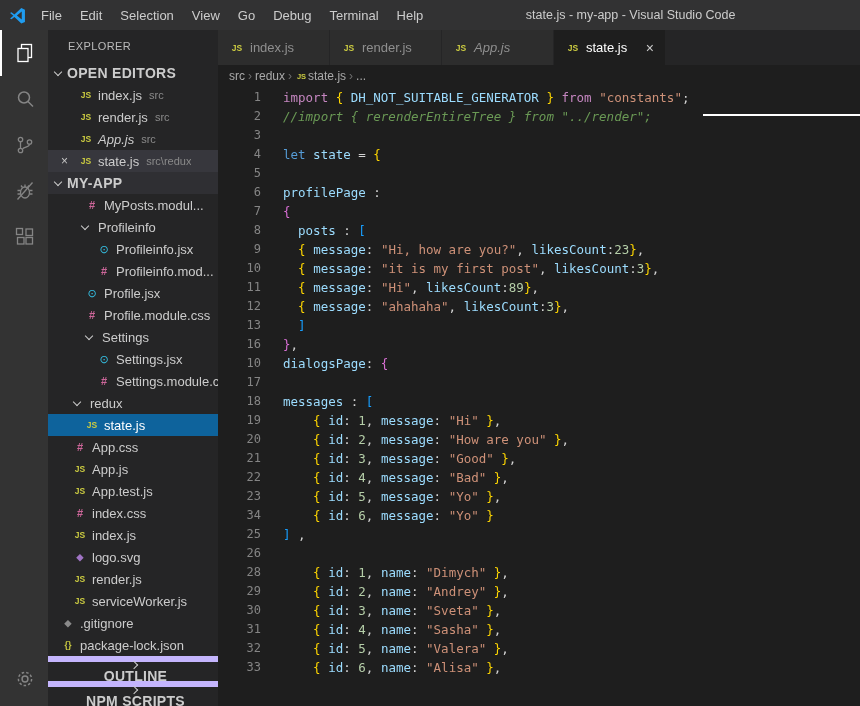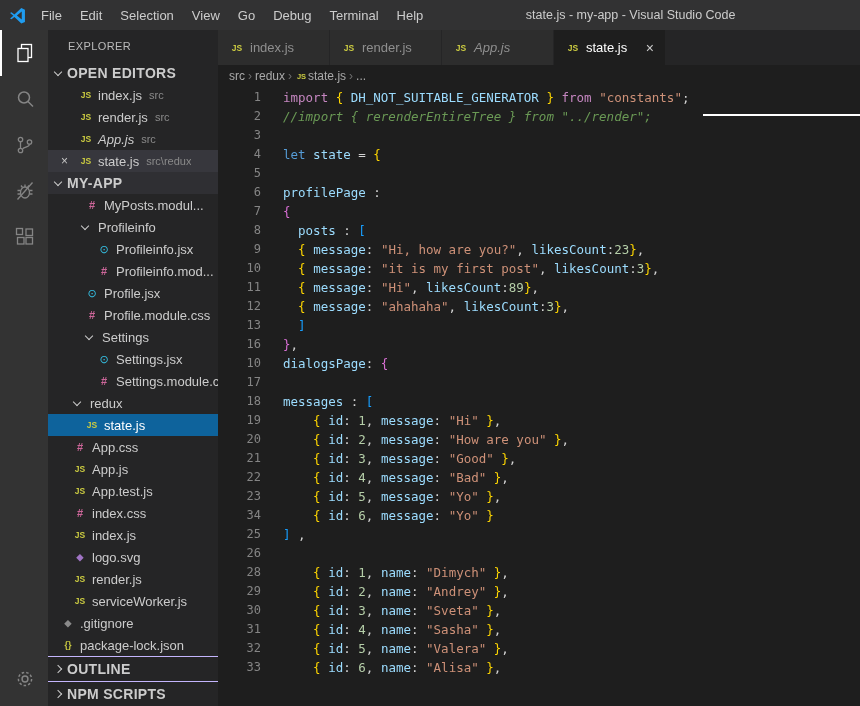--- a/index.html
+++ b/index.html
@@ -57,21 +57,21 @@
 
   .fi { width: 16px; flex: none; text-align: center; font-weight: 700; font-family: "Liberation Sans", sans-serif; }
   .fi-js    { color: var(--js-icon, #cbcb41); font-size: 8.5px; }
   .fi-css   { color: var(--css-icon, #cc6699); font-size: 11px; }
   .fi-react { color: var(--react-icon, #35c3e8); font-size: 11px; font-weight: 400; }
   .fi-svg   { color: var(--svg-icon, #a074c4); font-size: 9px; }
   .fi-git   { color: var(--git-icon, #8a8a8a); font-size: 9px; }
   .fi-json  { color: var(--json-icon, #cbcb41); font-size: 9px; }
 
   .sidebar-footer { margin-top: auto; }
-  .footer-header { height: 25px; border-top: 1px solid #c4b5fd; }
+  .footer-header { height: 25px; border-top: 6px solid #c4b5fd; flex-direction: column; }
 
   
   .editor { flex: 1; min-width: 0; display: flex; flex-direction: column; background: var(--editor-bg, #1e1e1e); }
   .tabbar { height: 35px; flex: none; background: var(--sidebar-bg, #252526); display: flex; }
   .tab { display: flex; align-items: center; gap: 5px; padding: 0 11px; min-width: 112px;
          background: var(--tab-inactive-bg, #2d2d2d); color: #8f8f8f; font-size: 13px;
          border-right: 1px solid #252526; }
   .tab.active { background: var(--editor-bg, #1e1e1e); color: #ffffff; }
   .tab-label.italic { font-style: italic; }
   .tab-close { margin-left: auto; padding-left: 8px; font-size: 14px; color: #cccccc; }

